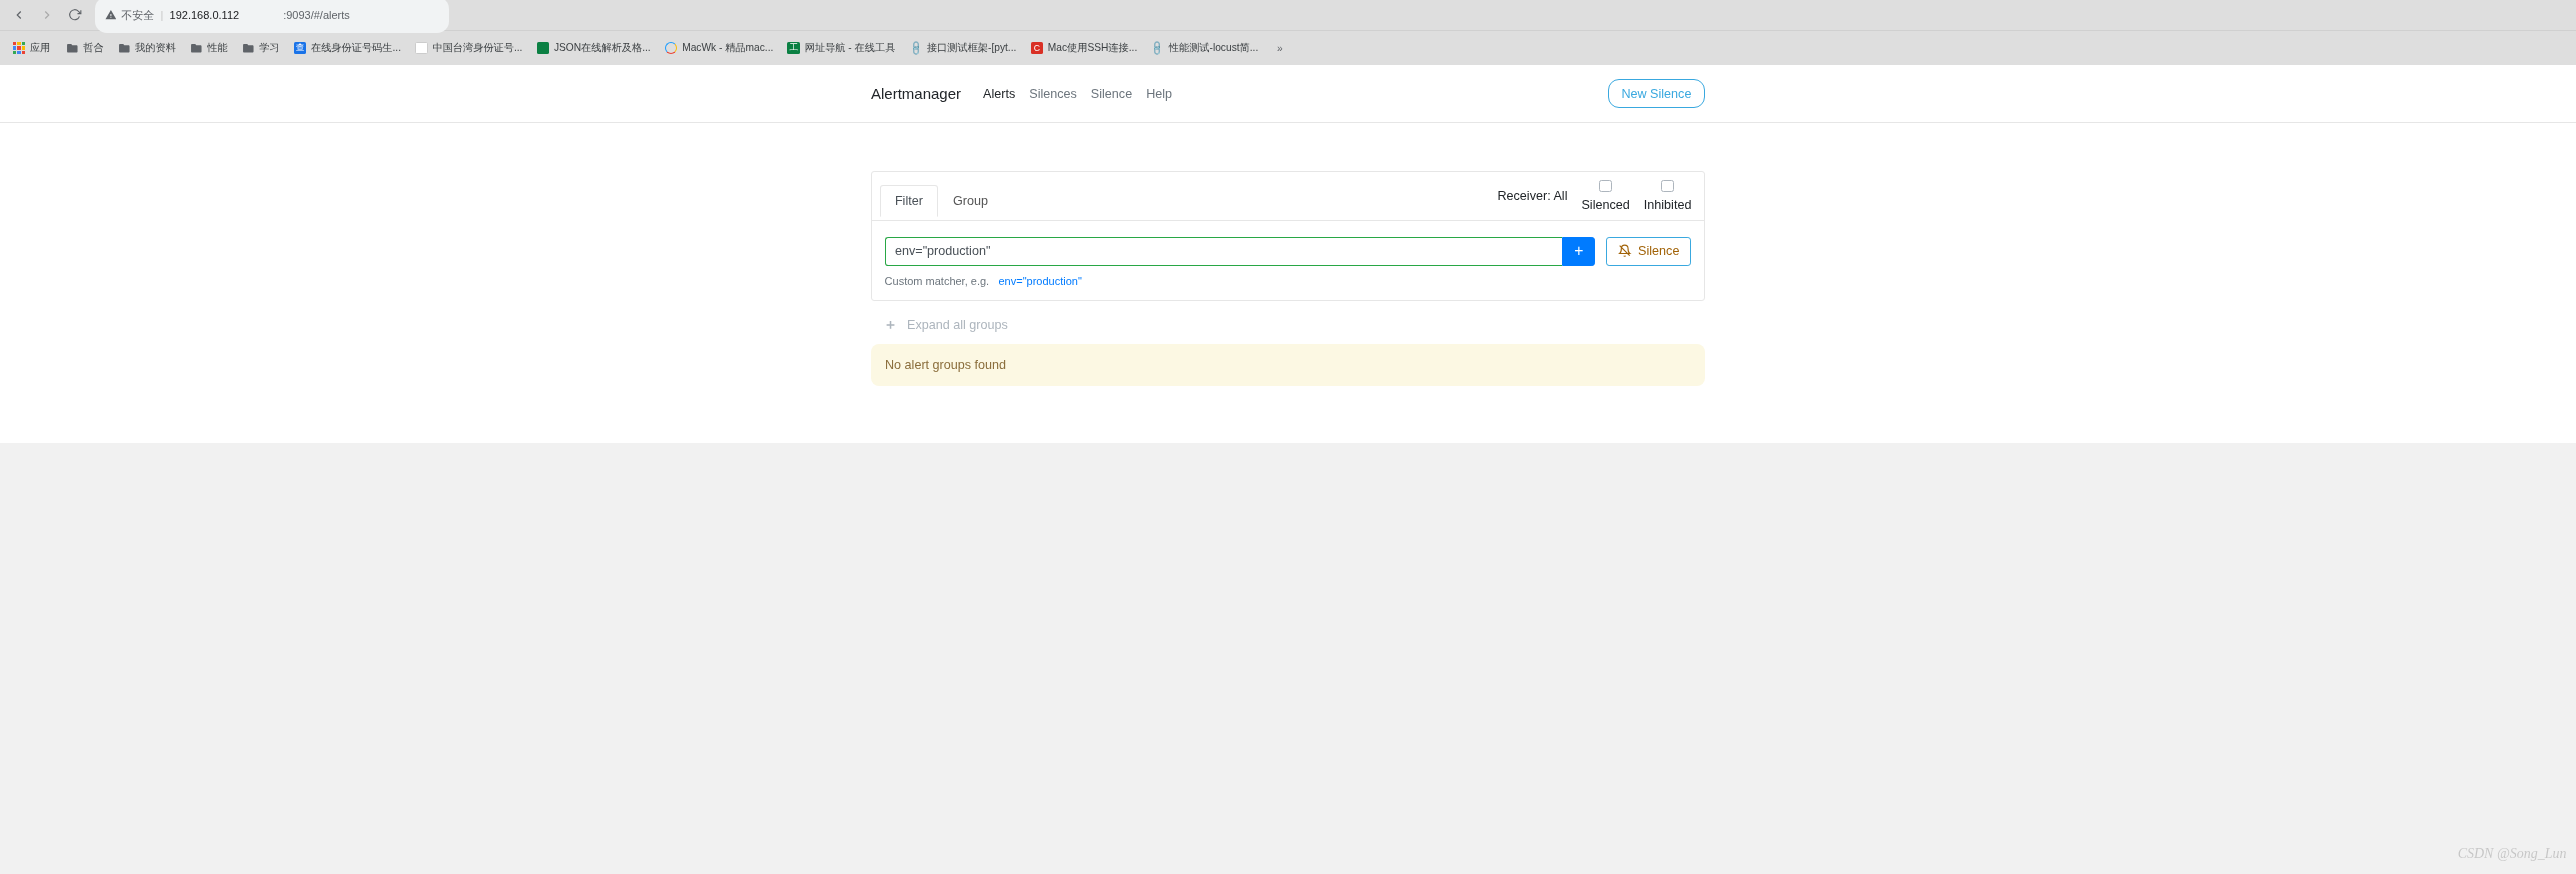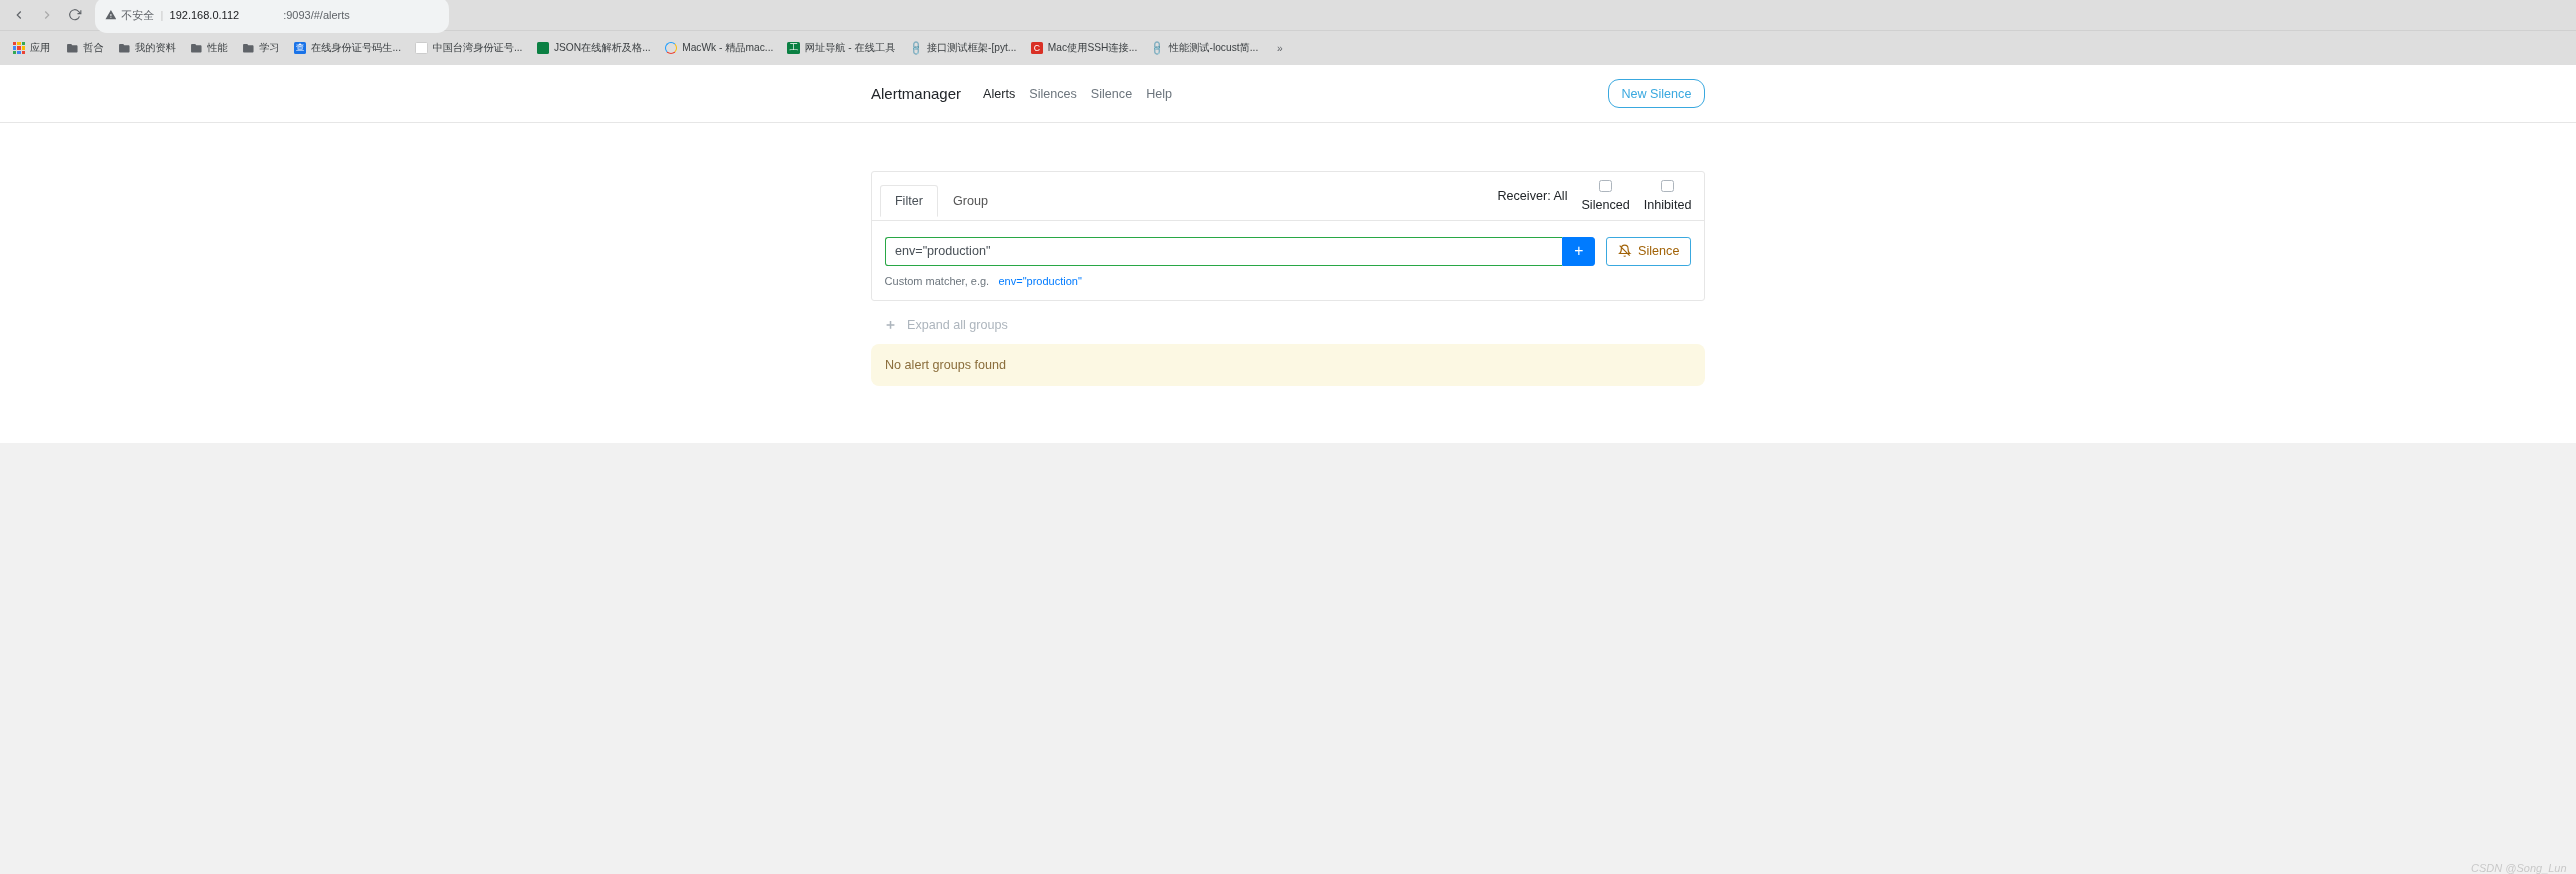--- a/index.html
+++ b/index.html
@@ -61,21 +61,21 @@
   .add-btn { width: 33px; background: #007bff; color: #fff; border: 0.8px solid #007bff; border-radius: 0 3.1px 3.1px 0; font-size: 15.7px; display:flex; align-items:center; justify-content:center; cursor:pointer; }
   .silence-btn { border: 0.8px solid #39a8df; color: #a16207; background: #fff; padding: 6.3px 11px; font-size: 12.6px; border-radius: 3.1px; display: flex; gap: 6.3px; cursor: pointer; }
   .help-line { margin-top: 9.4px; font-size: 11px; color: #6c757d; }
   .help-line .example { color: #007bff; margin-left: 6.3px; }
   
   .expand-row { display: flex; align-items: center; gap: 9.4px; padding: 15.7px 12.6px 9.4px; color: #adb5bd; font-size: 12.6px; cursor: pointer; }
   .expand-row .plus-icon { font-size: 14px; font-weight: bold; }
   
   .warning-box { background: #fcf8e3; color: #8a6d3b; padding: 14px 14px; font-size: 12.6px; border-radius: 8px; }
   
-  .watermark { position: fixed; right: 9.4px; bottom: 0; font-size: 11px; color: rgba(0,0,0,0.18); font-style: italic; }
+  .watermark { position: fixed; right: 9.4px; bottom: 12px; font-size: 14px; color: rgba(0,0,0,0.18); font-style: italic; font-family: Liberation Serif, serif; }
 </style>
 </head>
 <body>
 
 <div class="browser-chrome">
   <div class="toolbar-row">
     <button class="nav-btn">
       <svg width="14" height="14" viewBox="0 0 24 24" fill="none" stroke="currentColor" stroke-width="2">
           <polyline points="15 18 9 12 15 6"></polyline>
         </svg>

